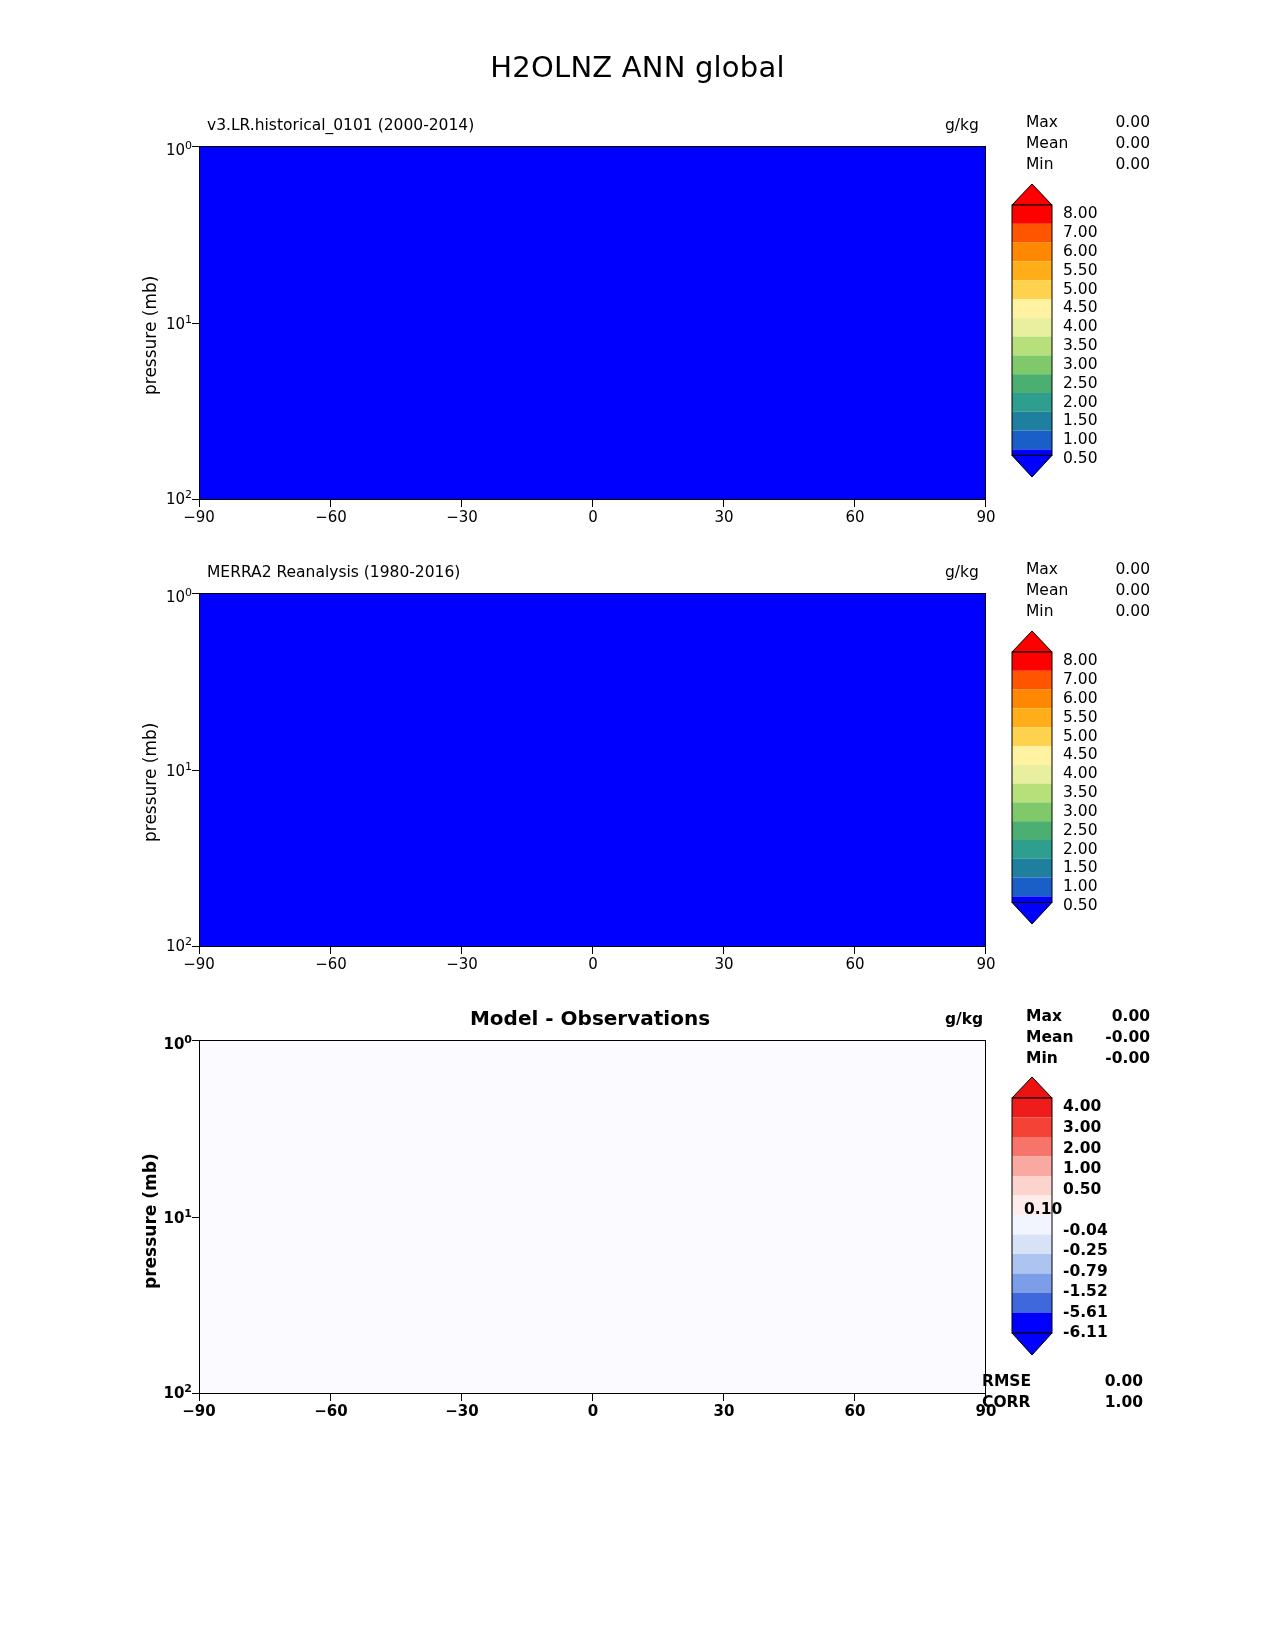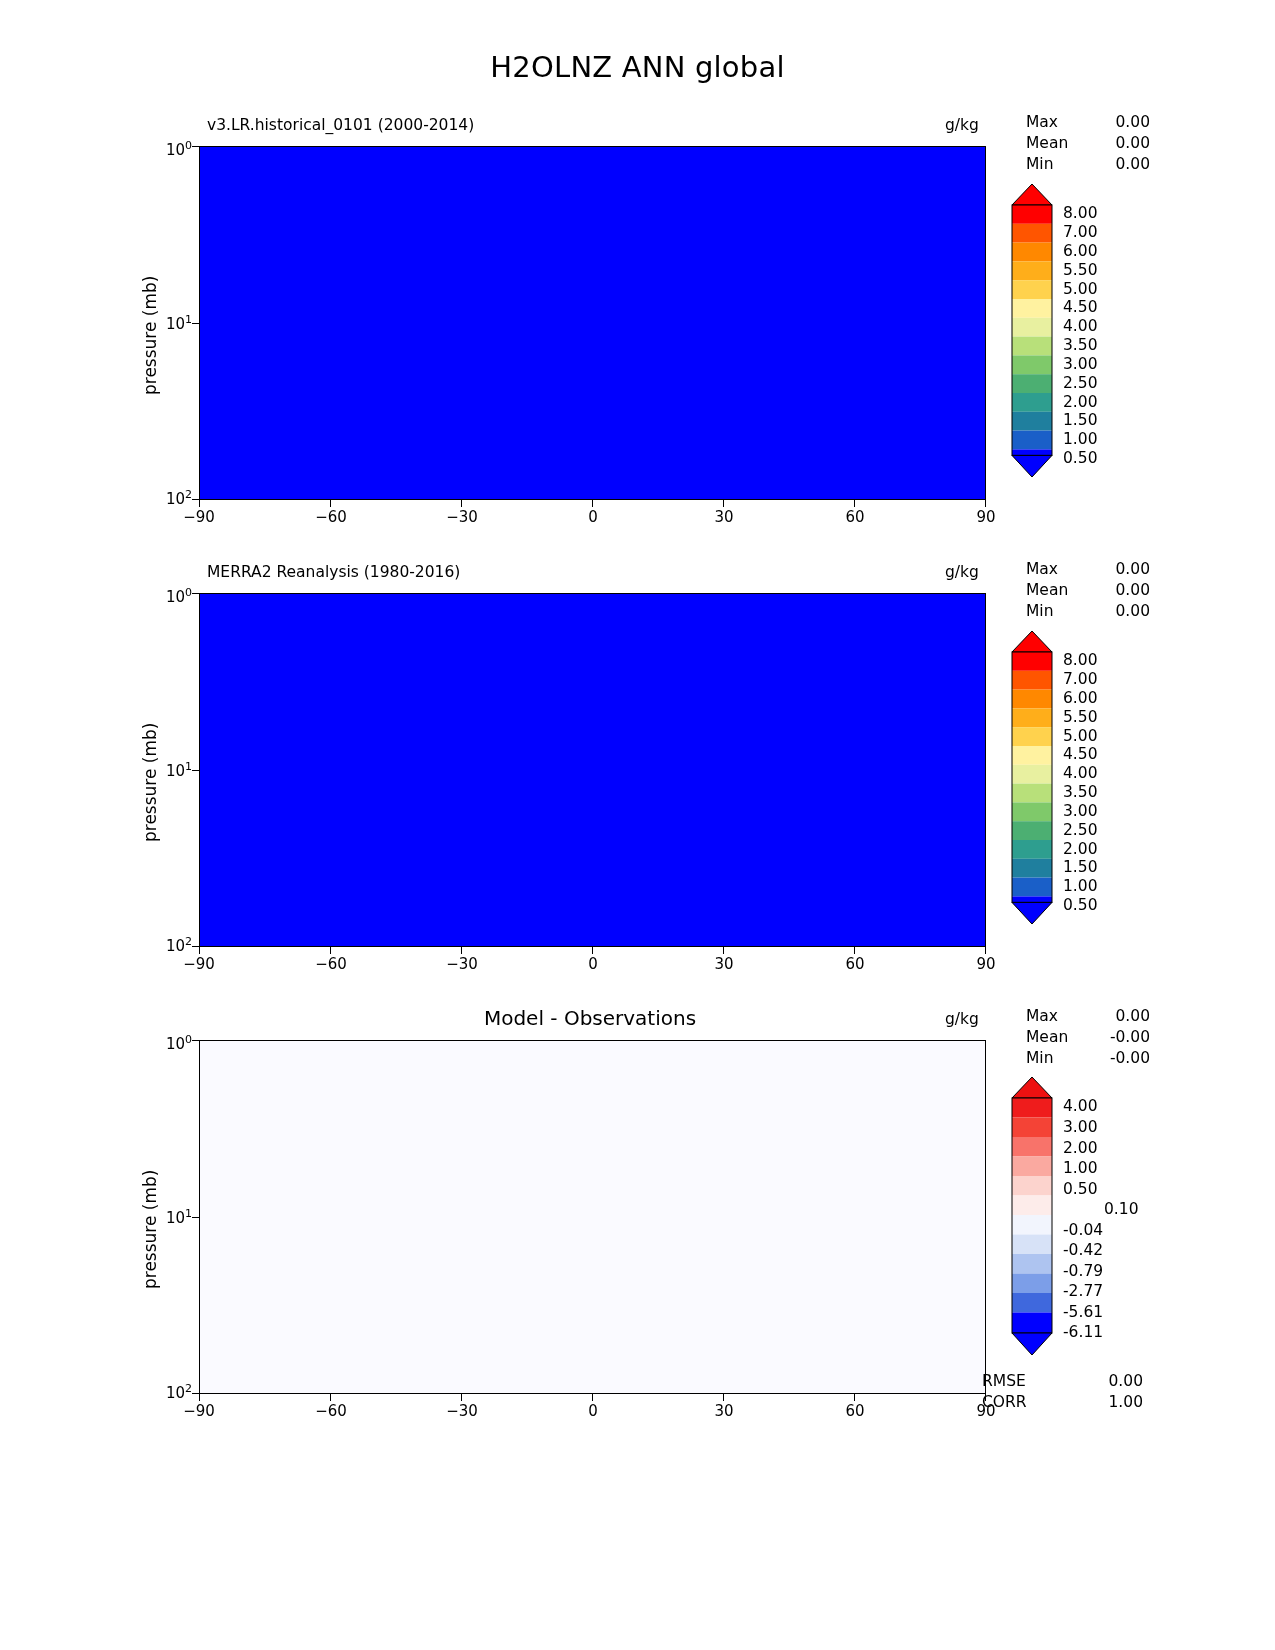--- a/index.html
+++ b/index.html
@@ -266,21 +266,21 @@
   <div class="cbar-label" style="left:1063px; top:317px;">4.00</div>
   <div class="cbar-label" style="left:1063px; top:336px;">3.50</div>
   <div class="cbar-label" style="left:1063px; top:355px;">3.00</div>
   <div class="cbar-label" style="left:1063px; top:374px;">2.50</div>
   <div class="cbar-label" style="left:1063px; top:393px;">2.00</div>
   <div class="cbar-label" style="left:1063px; top:411px;">1.50</div>
   <div class="cbar-label" style="left:1063px; top:430px;">1.00</div>
   <div class="cbar-label" style="left:1063px; top:449px;">0.50</div>
 </div>
 
-<div class="panel" style="left:0; top:894px; width:1014px; height:560px;">
+<div class="panel" style="left:0; top:894px; width:1014px; height:560px;font-weight:bold;">
 
   <div class="panel-title center" style="left:0; top:112px; width:1180px;">Model - Observations</div>
   <div class="units" style="left:945px; top:116px;">g/kg</div>
 
   <div class="plot-box diff" style="left:199px; top:146px; width:787px; height:354px;"></div>
 
   <div class="ylabel" style="left:140px; top:395px;">pressure (mb)</div>
 
   <div class="ytick" style="left:150px; top:139px; width:42px;">10<sup>0</sup></div>
   <div class="ytick" style="left:150px; top:313px; width:42px;">10<sup>1</sup></div>
@@ -351,20 +351,20 @@
       </g>
       <rect x="1" y="22" width="40" height="235" fill="none" stroke="#000" stroke-width="1"></rect>
       <polygon points="21,279 41,257 1,257" fill="#0000ff" stroke="#000" stroke-width="1"></polygon>
     </svg>
   </div>
   <div class="cbar-label" style="left:1063px; top:203px;">4.00</div>
   <div class="cbar-label" style="left:1063px; top:224px;">3.00</div>
   <div class="cbar-label" style="left:1063px; top:245px;">2.00</div>
   <div class="cbar-label" style="left:1063px; top:265px;">1.00</div>
   <div class="cbar-label" style="left:1063px; top:286px;">0.50</div>
-  <div class="cbar-label" style="left:1104px; top:306px;">0.10</div>
+  <div class="cbar-label" style="left:1024px; top:306px;">0.10</div>
   <div class="cbar-label" style="left:1063px; top:327px;">-0.04</div>
-  <div class="cbar-label" style="left:1063px; top:347px;">-0.42</div>
+  <div class="cbar-label" style="left:1063px; top:347px;">-0.25</div>
   <div class="cbar-label" style="left:1063px; top:368px;">-0.79</div>
-  <div class="cbar-label" style="left:1063px; top:388px;">-2.77</div>
+  <div class="cbar-label" style="left:1063px; top:388px;">-1.52</div>
   <div class="cbar-label" style="left:1063px; top:409px;">-5.61</div>
   <div class="cbar-label" style="left:1063px; top:429px;">-6.11</div>
 </div>
 
 </body></html>

